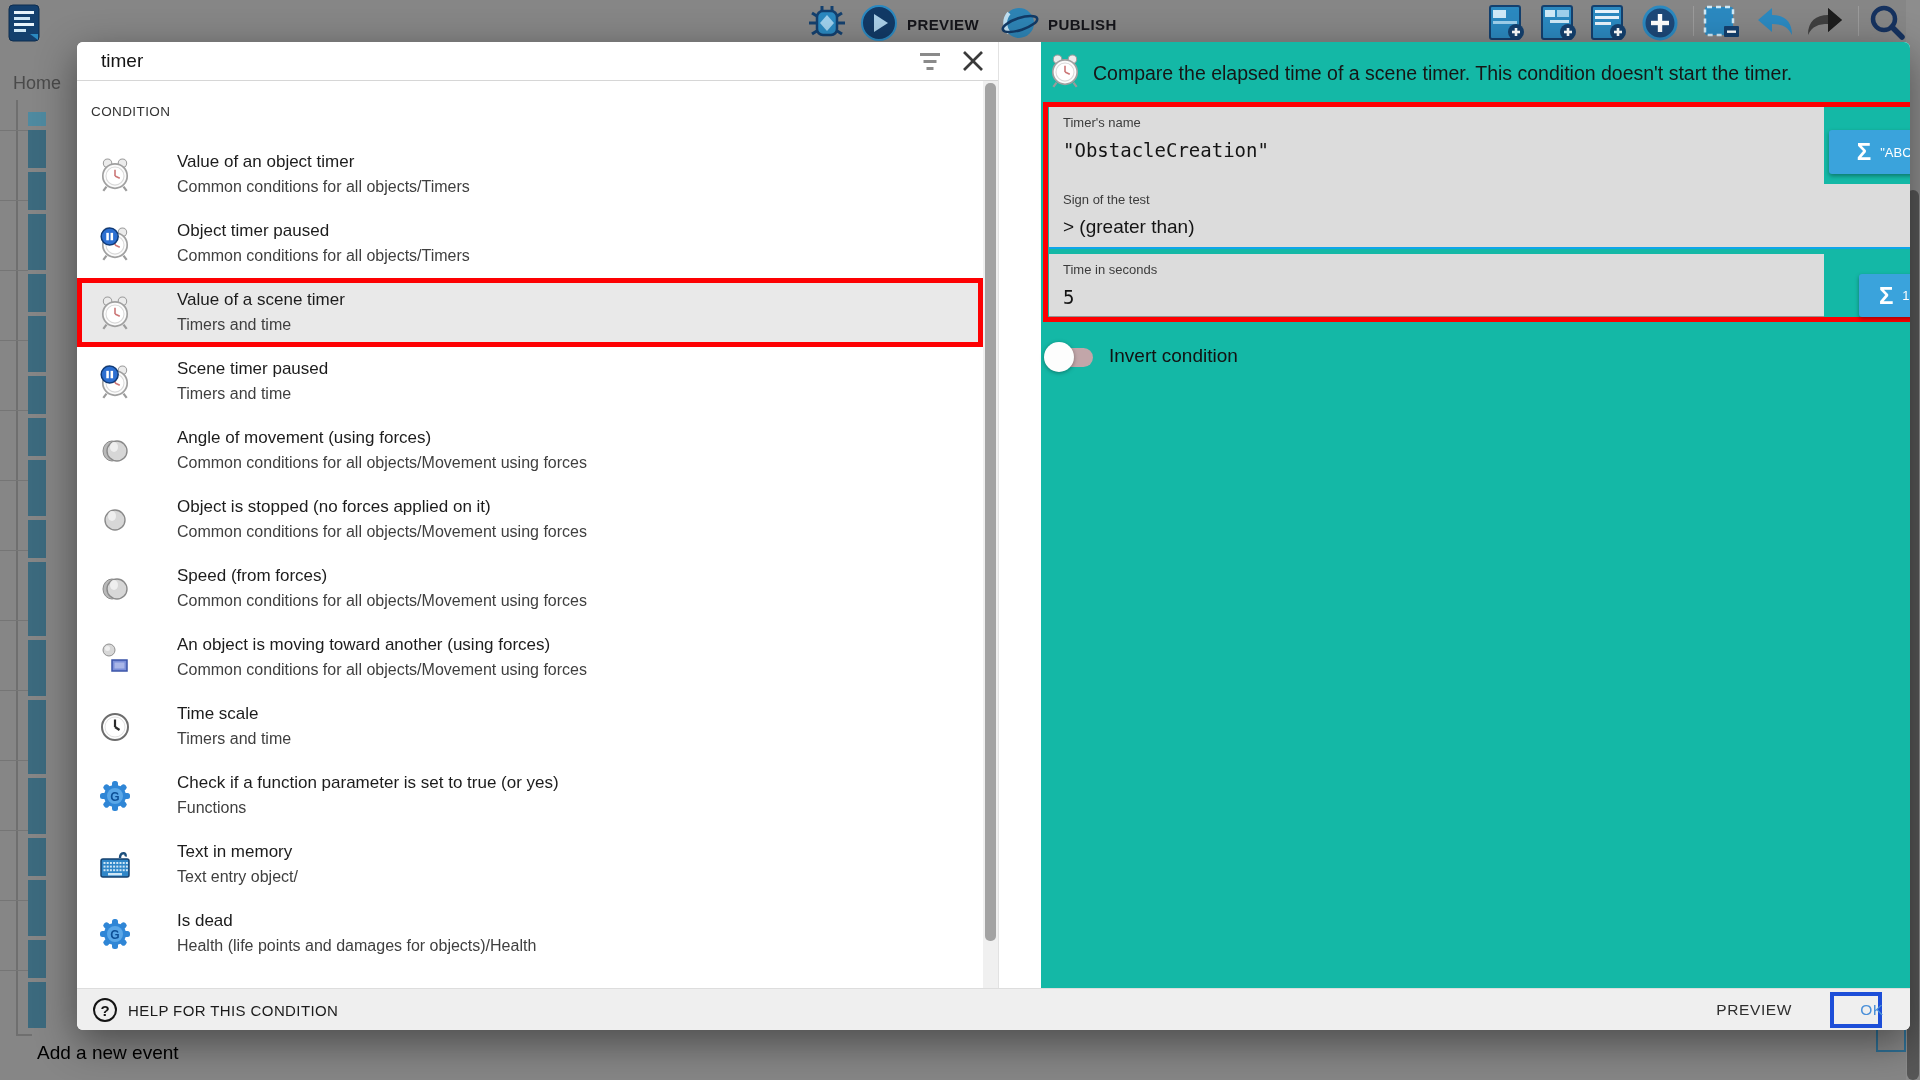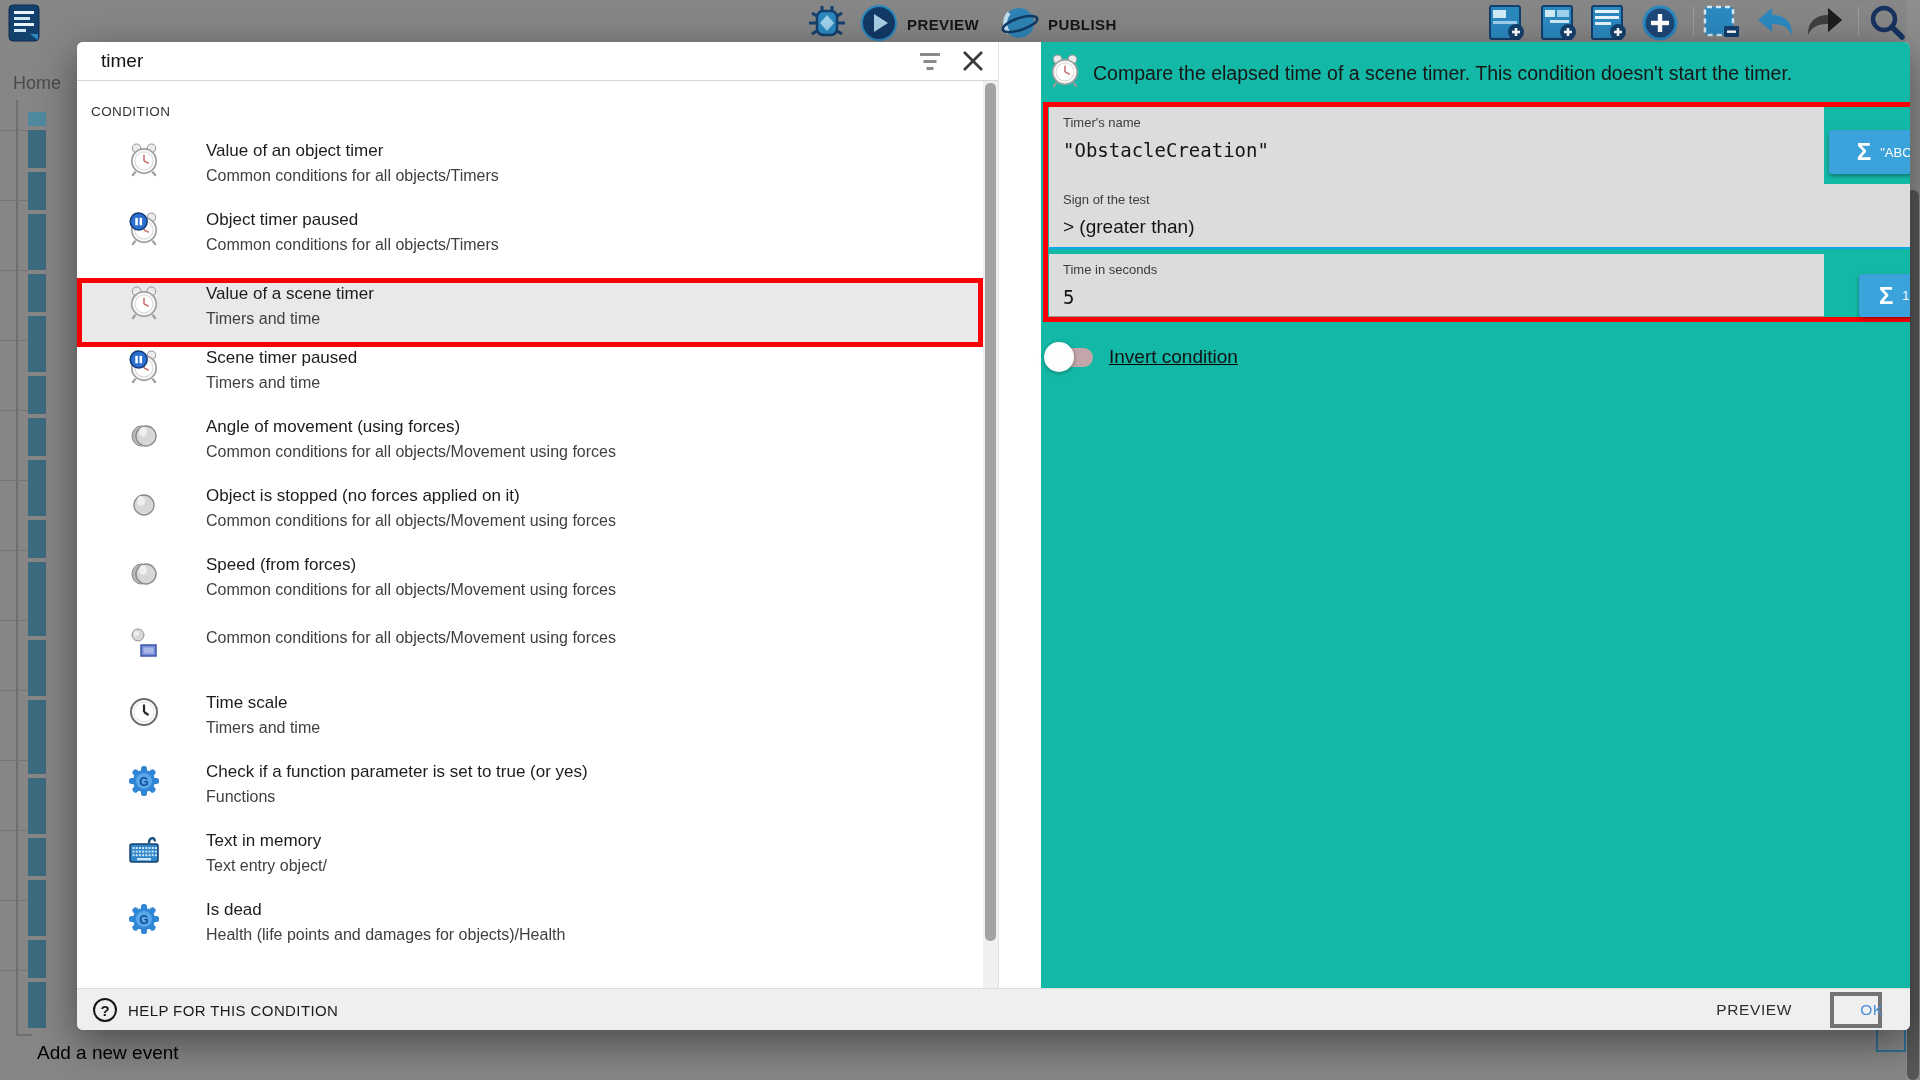--- a/index.html
+++ b/index.html
@@ -37,21 +37,21 @@
   .filter-icon .f1 { top:2px;  width:20px; }
   .filter-icon .f2 { top:9px;  width:13px; }
   .filter-icon .f3 { top:16px; width:7px; }
   .close-icon { position:absolute; left:884px; top:7px; width:24px; height:24px; cursor:pointer; }
   .search-divider { position:absolute; left:0; top:38px; width:922px; height:1px; background:#d6d6d6; }
 
   
   .sect-label { position:absolute; left:14px; top:62px; font-size:13.5px; color:#333;
     letter-spacing:.4px; }
   .cond-list { position:absolute; left:0; top:98px; width:906px; }
-  .cond-row { position:relative; height:69px; width:100%; display:flex; cursor:pointer;padding-left:29px; }
+  .cond-row { position:relative; height:69px; width:100%; display:flex; align-items:center; cursor:pointer; }
   .cond-row.selected { background:#e9e9e9; border:5px solid #fd0002; }
   .cond-icon { width:40px; height:40px; margin-left:18px; display:flex; align-items:center;
     justify-content:center; flex:0 0 40px; }
   .cond-row.selected .cond-icon { margin-left:13px; }
   .cond-text { margin-left:42px; }
   .cond-title { font-size:17px; color:#1c1c1c; line-height:1.25; }
   .cond-sub { font-size:16px; color:#3f3f3f; line-height:1.3; margin-top:5px; }
 
   
   .list-scroll-track { position:absolute; left:906px; top:39px; width:15px; height:907px; background:#f0f0f0; }
@@ -75,41 +75,41 @@
   .f-time  { left:1px; top:147px; width:775px; height:63px; }
   .dd-arrow { position:absolute; right:20px; top:26px; font-size:13px; color:#555; }
   .expr-btn { position:absolute; background:#3aa3dc; border-radius:3px;
     box-shadow:0 2px 4px rgba(0,0,0,.35); display:flex; align-items:center;
     justify-content:center; gap:9px; cursor:pointer; }
   .btn-abc { left:781px; top:23px; width:115px; height:44px; }
   .btn-123 { left:811px; top:167px; width:85px; height:43px; }
   .sigma { color:#fff; font-size:24px; font-weight:700; line-height:1; }
   .expr-lbl { color:#fff; font-size:13px; }
 
-  .invert-row { position:absolute; left:6px; top:303px; display:flex; align-items:center;text-decoration:underline; }
+  .invert-row { position:absolute; left:6px; top:303px; display:flex; align-items:flex-start; }
   .toggle { position:relative; width:46px; height:24px; cursor:pointer; }
   .toggle-track { position:absolute; left:4px; top:3px; width:42px; height:19px;
     background:#c2a6a9; border-radius:10px; }
   .toggle-knob { position:absolute; left:-3px; top:-3px; width:30px; height:30px;
     background:#fdfdfd; border-radius:50%; box-shadow:0 1px 4px rgba(0,0,0,.35); }
   .invert-label { font-size:19px; color:#121212; margin-left:16px; }
 
   
   .footer { position:absolute; left:0; top:946px; width:1833px; height:42px;
     background:#efefef; border-top:1px solid #dddddd; }
   .help-btn { position:absolute; left:16px; top:0; height:42px; display:flex;
     align-items:center; cursor:pointer; }
   .help-circle { width:24px; height:24px; border:2.4px solid #141414; border-radius:50%;
     display:flex; align-items:center; justify-content:center;
     font-size:15px; font-weight:700; color:#141414; }
   .help-label { font-size:15px; color:#1b1b1b; letter-spacing:.4px; margin-left:11px; font-weight:500; }
   .cancel-btn { position:absolute; right:118px; top:0; height:42px; display:flex; align-items:center;
     font-size:15.5px; color:#2e2e2e; letter-spacing:.6px; cursor:pointer; font-weight:500; }
   .ok-wrap { position:absolute; right:28px; top:3px; width:52px; height:36px;
-    border:4px solid #737373; display:flex; align-items:center; justify-content:center;padding-left:32px; }
+    border:4px solid #1d4ed8; display:flex; align-items:center; justify-content:center;padding-left:32px; }
   .ok-btn { font-size:15.5px; color:#4a90d9; letter-spacing:.6px; cursor:pointer; font-weight:500; }
 </style>
 </head>
 <body>
 
 <div class="bg-layer">
 
   <div style="position:absolute;left:8px;top:4px;">
     <svg width="32" height="38">
         <rect x="1" y="1" width="30" height="36" rx="4" fill="#14406e" stroke="#0d2c4e"></rect>
@@ -412,20 +412,21 @@
       <div class="cond-row">
         <div class="cond-icon">
           <svg width="30" height="32" viewBox="0 0 30 32">
     <circle cx="9" cy="8" r="6" fill="#d7d7d7" stroke="#909090"></circle>
     <circle cx="7.5" cy="6.5" r="2.5" fill="#efefef"></circle>
     <rect x="12" y="18" width="15" height="11" fill="#7b8fd9" stroke="#3b54a8" stroke-width="1.5"></rect>
     <rect x="14.5" y="20.5" width="10" height="6" fill="#a9b6e8"></rect>
           </svg>
         </div>
         <div class="cond-text">
+          <div class="cond-title">An object is moving toward another (using forces)</div>
           <div class="cond-sub">Common conditions for all objects/Movement using forces</div>
         </div>
       </div>
       <div class="cond-row">
         <div class="cond-icon">
           <svg width="30" height="30" viewBox="0 0 30 30">
     <circle cx="15" cy="15" r="13" fill="#fdfdfd" stroke="#6d6d6d" stroke-width="2"></circle>
     <circle cx="15" cy="15" r="10" fill="#fff" stroke="#e2e2e2"></circle>
     <line x1="15" y1="15" x2="15" y2="7.5" stroke="#2a2a2a" stroke-width="2.2"></line>
     <line x1="15" y1="15" x2="19.5" y2="18" stroke="#2a2a2a" stroke-width="2.2"></line>

